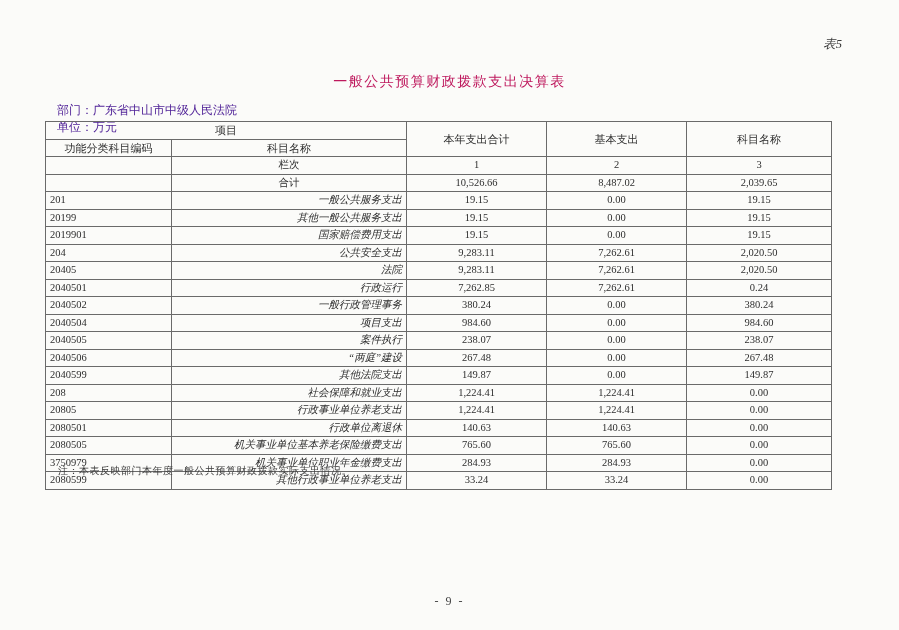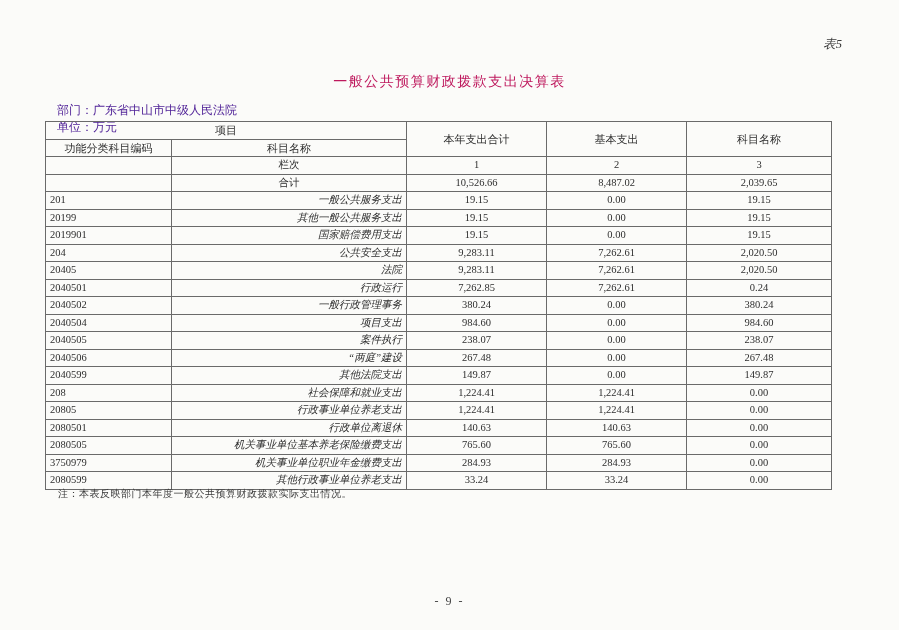--- a/index.html
+++ b/index.html
@@ -26,21 +26,21 @@
   table.budget th, table.budget td {
     border:1px solid #6a6a6a; height:16.5px; padding:0 4px;
     font-weight:normal; overflow:hidden; white-space:nowrap; line-height:1.1;
   }
   table.budget th { font-size:11px; text-align:center; }
   .center { text-align:center;margin-top:12px; }
   .num  { text-align:center; padding-right:2px; font-family:"Liberation Serif","DejaVu Serif",serif; }
   .code { text-align:left; padding-left:6px;font-family:Liberation Serif, serif; }
   .name { text-align:right; padding-left:9px;font-style:italic; }
   .note {
-    position:absolute; top:487px; left:58px; font-size:10px; color:#3c3c3c; letter-spacing:0.5px;
+    position:absolute; top:464px; left:58px; font-size:10px; color:#3c3c3c; letter-spacing:0.5px;
   }
   .page-number {
     position:absolute; top:594px; left:0; width:100%;
     text-align:center; font-size:12px; letter-spacing:2px; color:#444;
   }
 </style>
 </head>
 <body>
 
 <div class="sheet">

